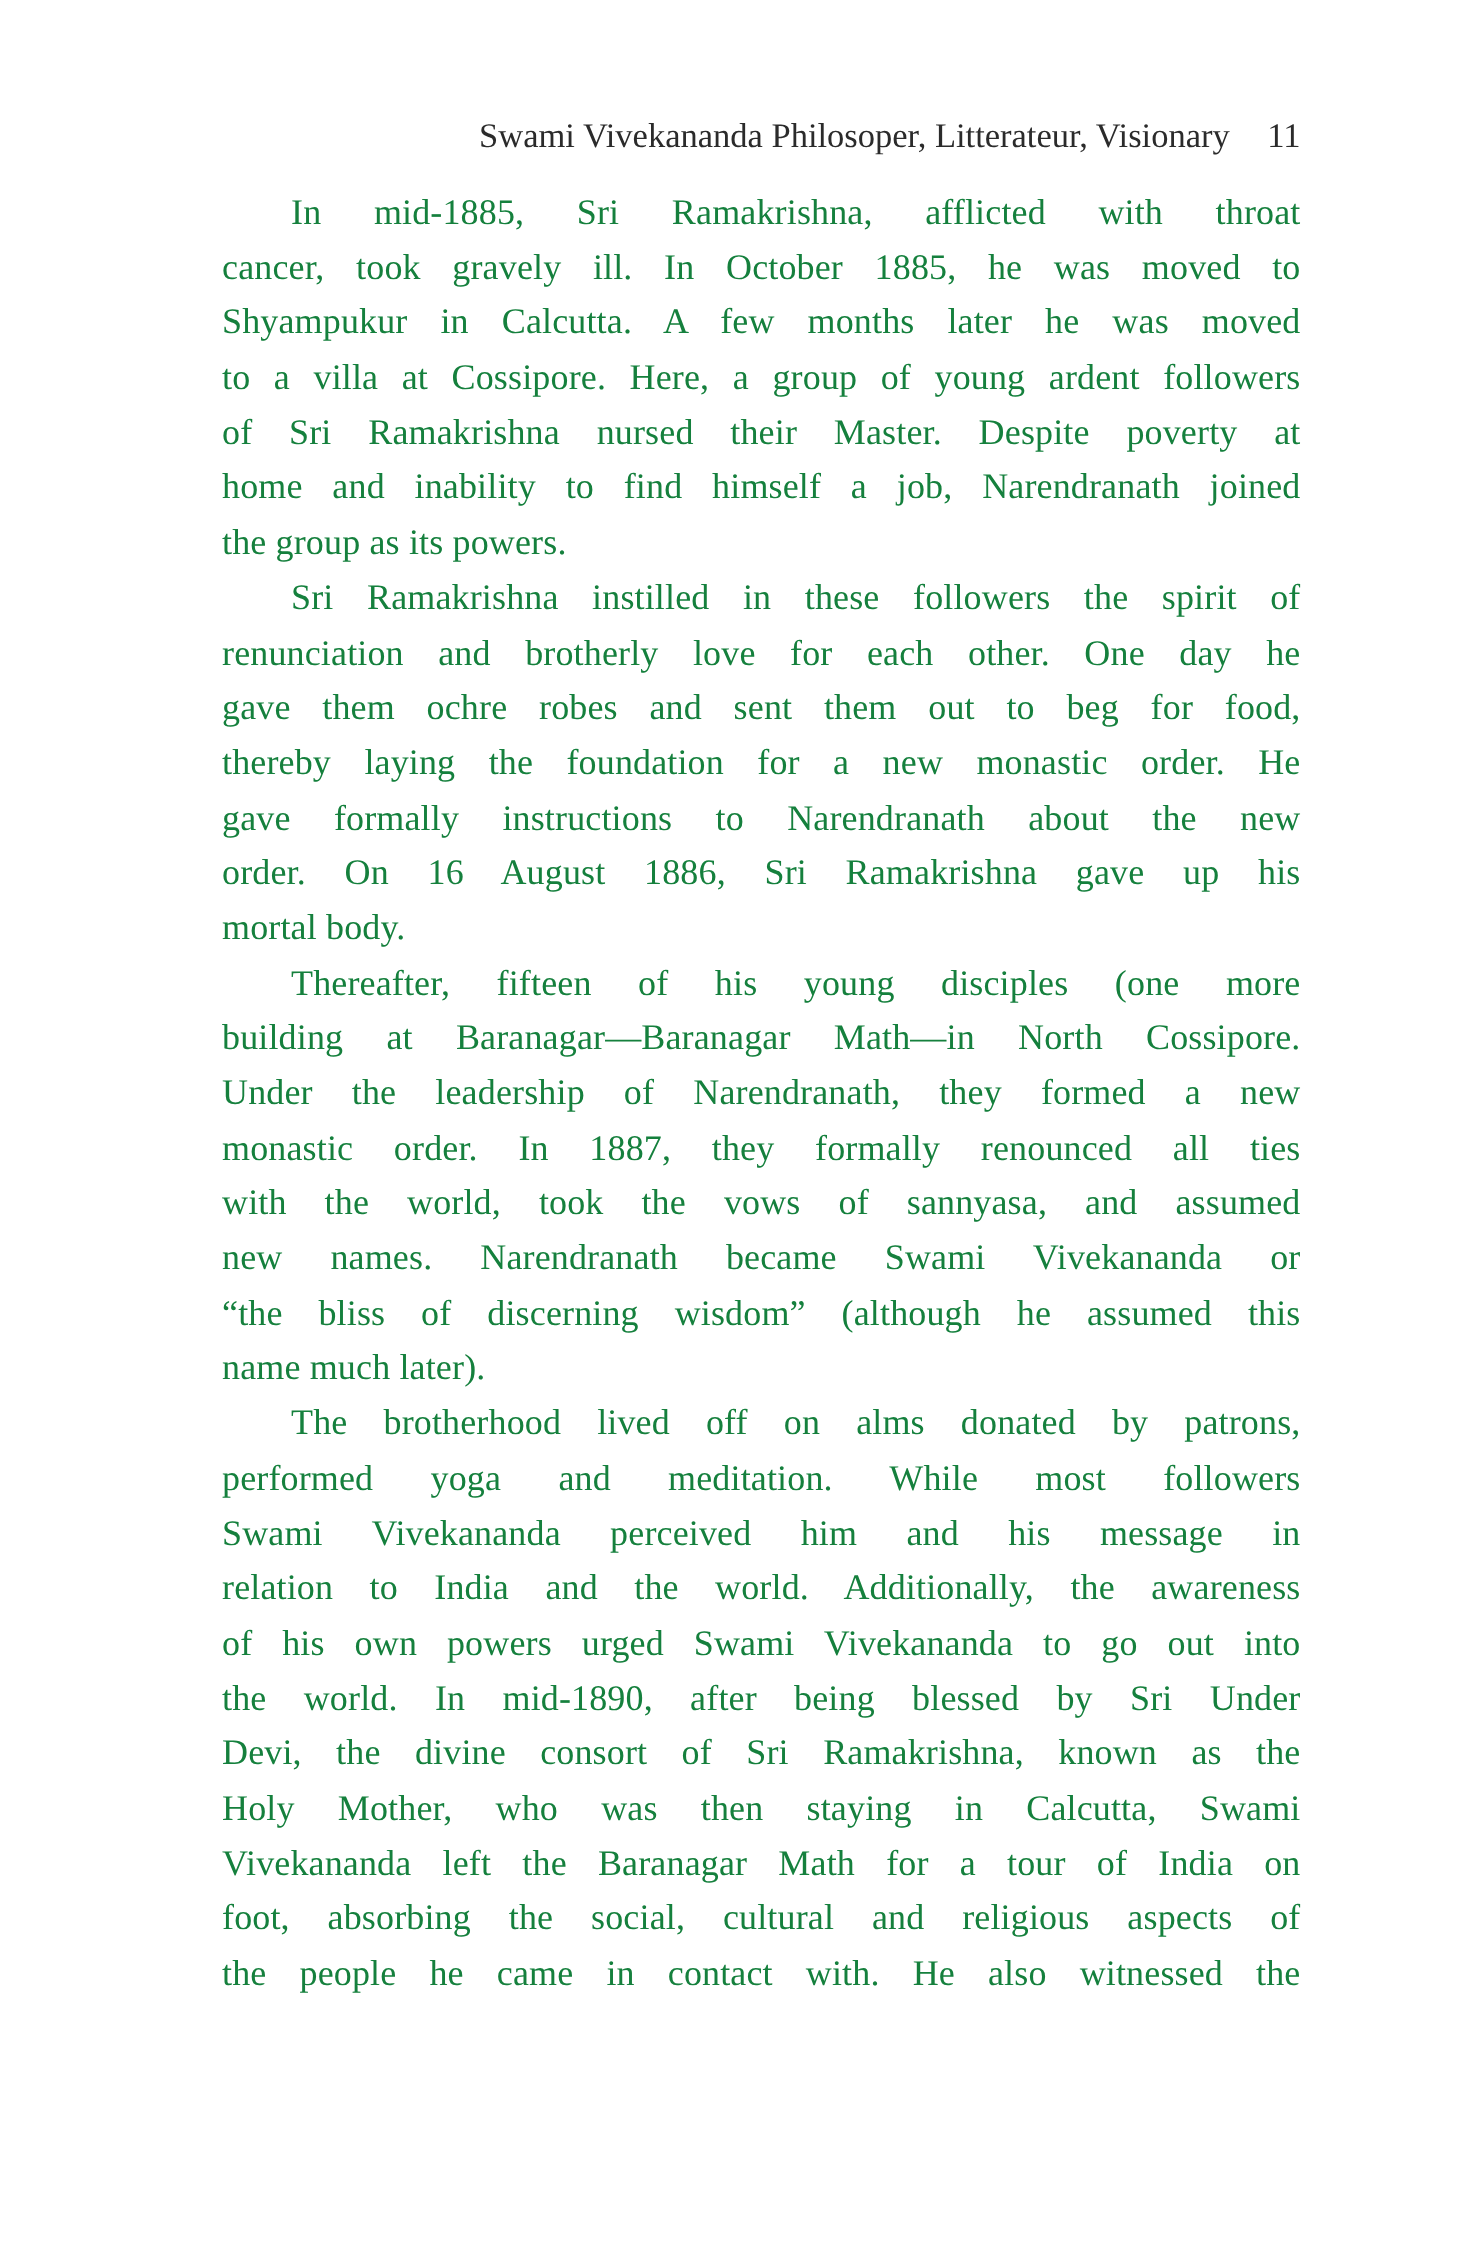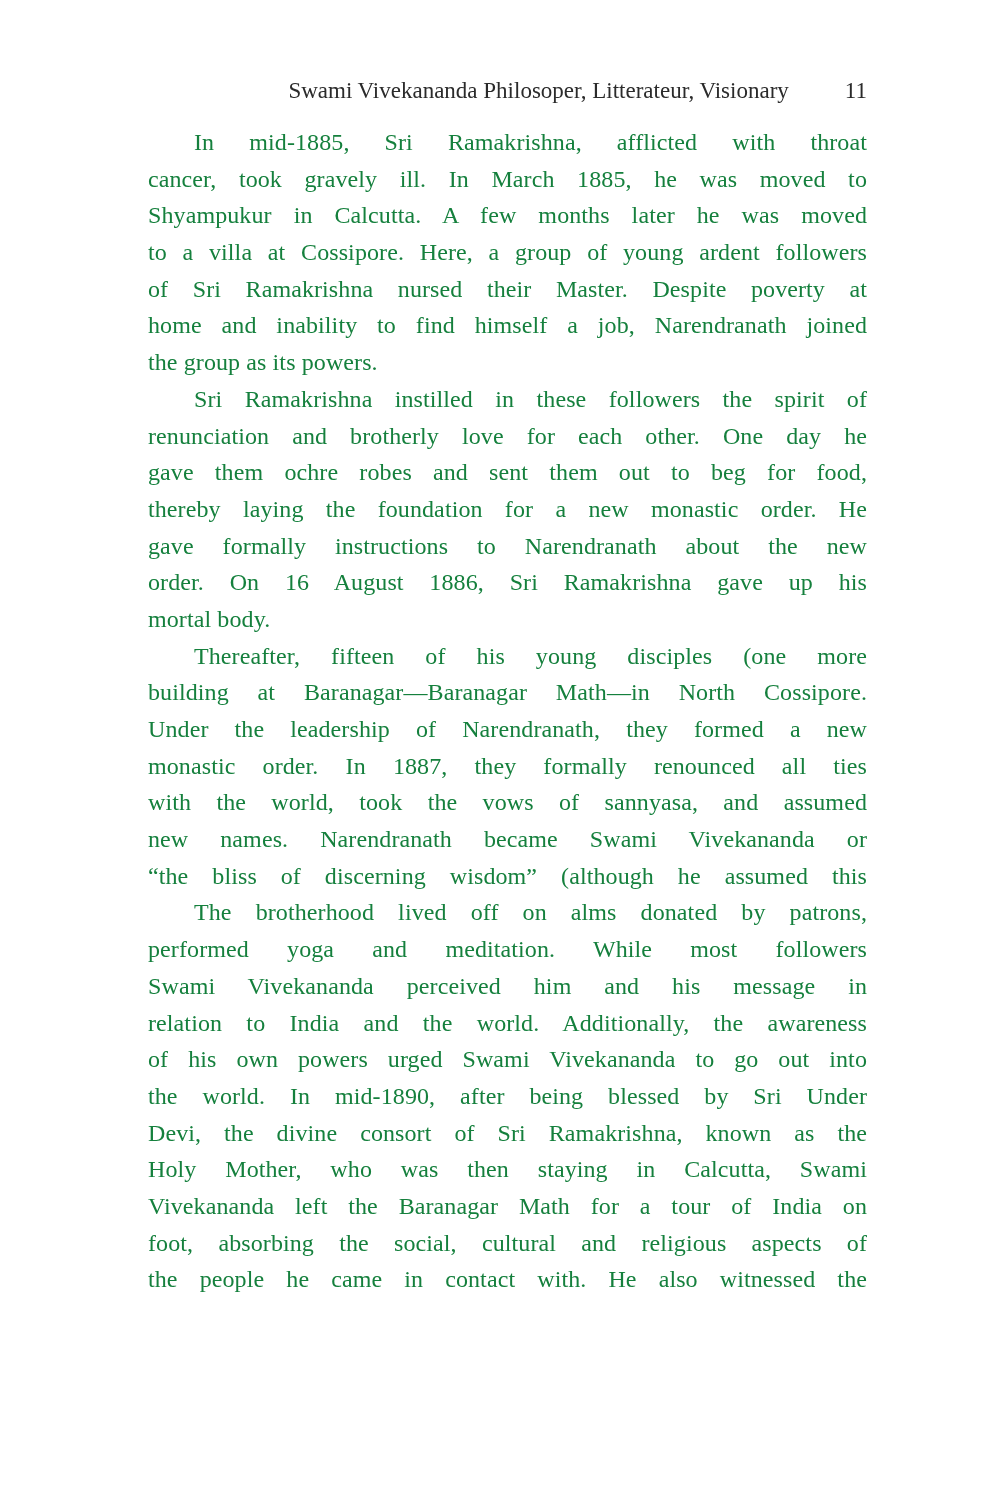--- a/index.html
+++ b/index.html
@@ -23,21 +23,21 @@
     width: 719px;
     display: flex;
     justify-content: flex-end;
     align-items: baseline;
     font-size: 23px;
     line-height: 30px;
     color: #2b2b2b;
     white-space: nowrap;
   }
   .running-header .page-number {
-    margin-left: 56px;
+    margin-left: 25px;
   }
   .page-body {
     position: absolute;
     top: 124px;
     left: 148px;
     width: 719px;
     font-size: 24px;
     color: #15803d;
   }
   .paragraph {
@@ -64,21 +64,21 @@
 <div class="page">
 
   <div class="running-header">
     <span class="header-title">Swami Vivekananda Philosoper, Litterateur, Visionary</span>
     <span class="page-number">11</span>
   </div>
 
   <div class="page-body">
       <div class="paragraph">
         <div class="line indent">In mid-1885, Sri Ramakrishna, afflicted with throat</div>
-        <div class="line">cancer, took gravely ill. In March 1885, he was moved to</div>
+        <div class="line">cancer, took gravely ill. In October 1885, he was moved to</div>
         <div class="line">Shyampukur in Calcutta. A few months later he was moved</div>
         <div class="line">to a villa at Cossipore. Here, a group of young ardent followers</div>
         <div class="line">of Sri Ramakrishna nursed their Master. Despite poverty at</div>
         <div class="line">home and inability to find himself a job, Narendranath joined</div>
         <div class="line flush-left">the group as its powers.</div>
       </div>
       <div class="paragraph">
         <div class="line indent">Sri Ramakrishna instilled in these followers the spirit of</div>
         <div class="line">renunciation and brotherly love for each other. One day he</div>
         <div class="line">gave them ochre robes and sent them out to beg for food,</div>
@@ -88,20 +88,21 @@
         <div class="line flush-left">mortal body.</div>
       </div>
       <div class="paragraph">
         <div class="line indent">Thereafter, fifteen of his young disciples (one more</div>
         <div class="line">building at Baranagar—Baranagar Math—in North Cossipore.</div>
         <div class="line">Under the leadership of Narendranath, they formed a new</div>
         <div class="line">monastic order. In 1887, they formally renounced all ties</div>
         <div class="line">with the world, took the vows of sannyasa, and assumed</div>
         <div class="line">new names. Narendranath became Swami Vivekananda or</div>
         <div class="line">“the bliss of discerning wisdom” (although he assumed this</div>
+        <div class="line flush-left">name much later).</div>
       </div>
       <div class="paragraph">
         <div class="line indent">The brotherhood lived off on alms donated by patrons,</div>
         <div class="line">performed yoga and meditation. While most followers</div>
         <div class="line">Swami Vivekananda perceived him and his message in</div>
         <div class="line">relation to India and the world. Additionally, the awareness</div>
         <div class="line">of his own powers urged Swami Vivekananda to go out into</div>
         <div class="line">the world. In mid-1890, after being blessed by Sri Under</div>
         <div class="line">Devi, the divine consort of Sri Ramakrishna, known as the</div>
         <div class="line">Holy Mother, who was then staying in Calcutta, Swami</div>

